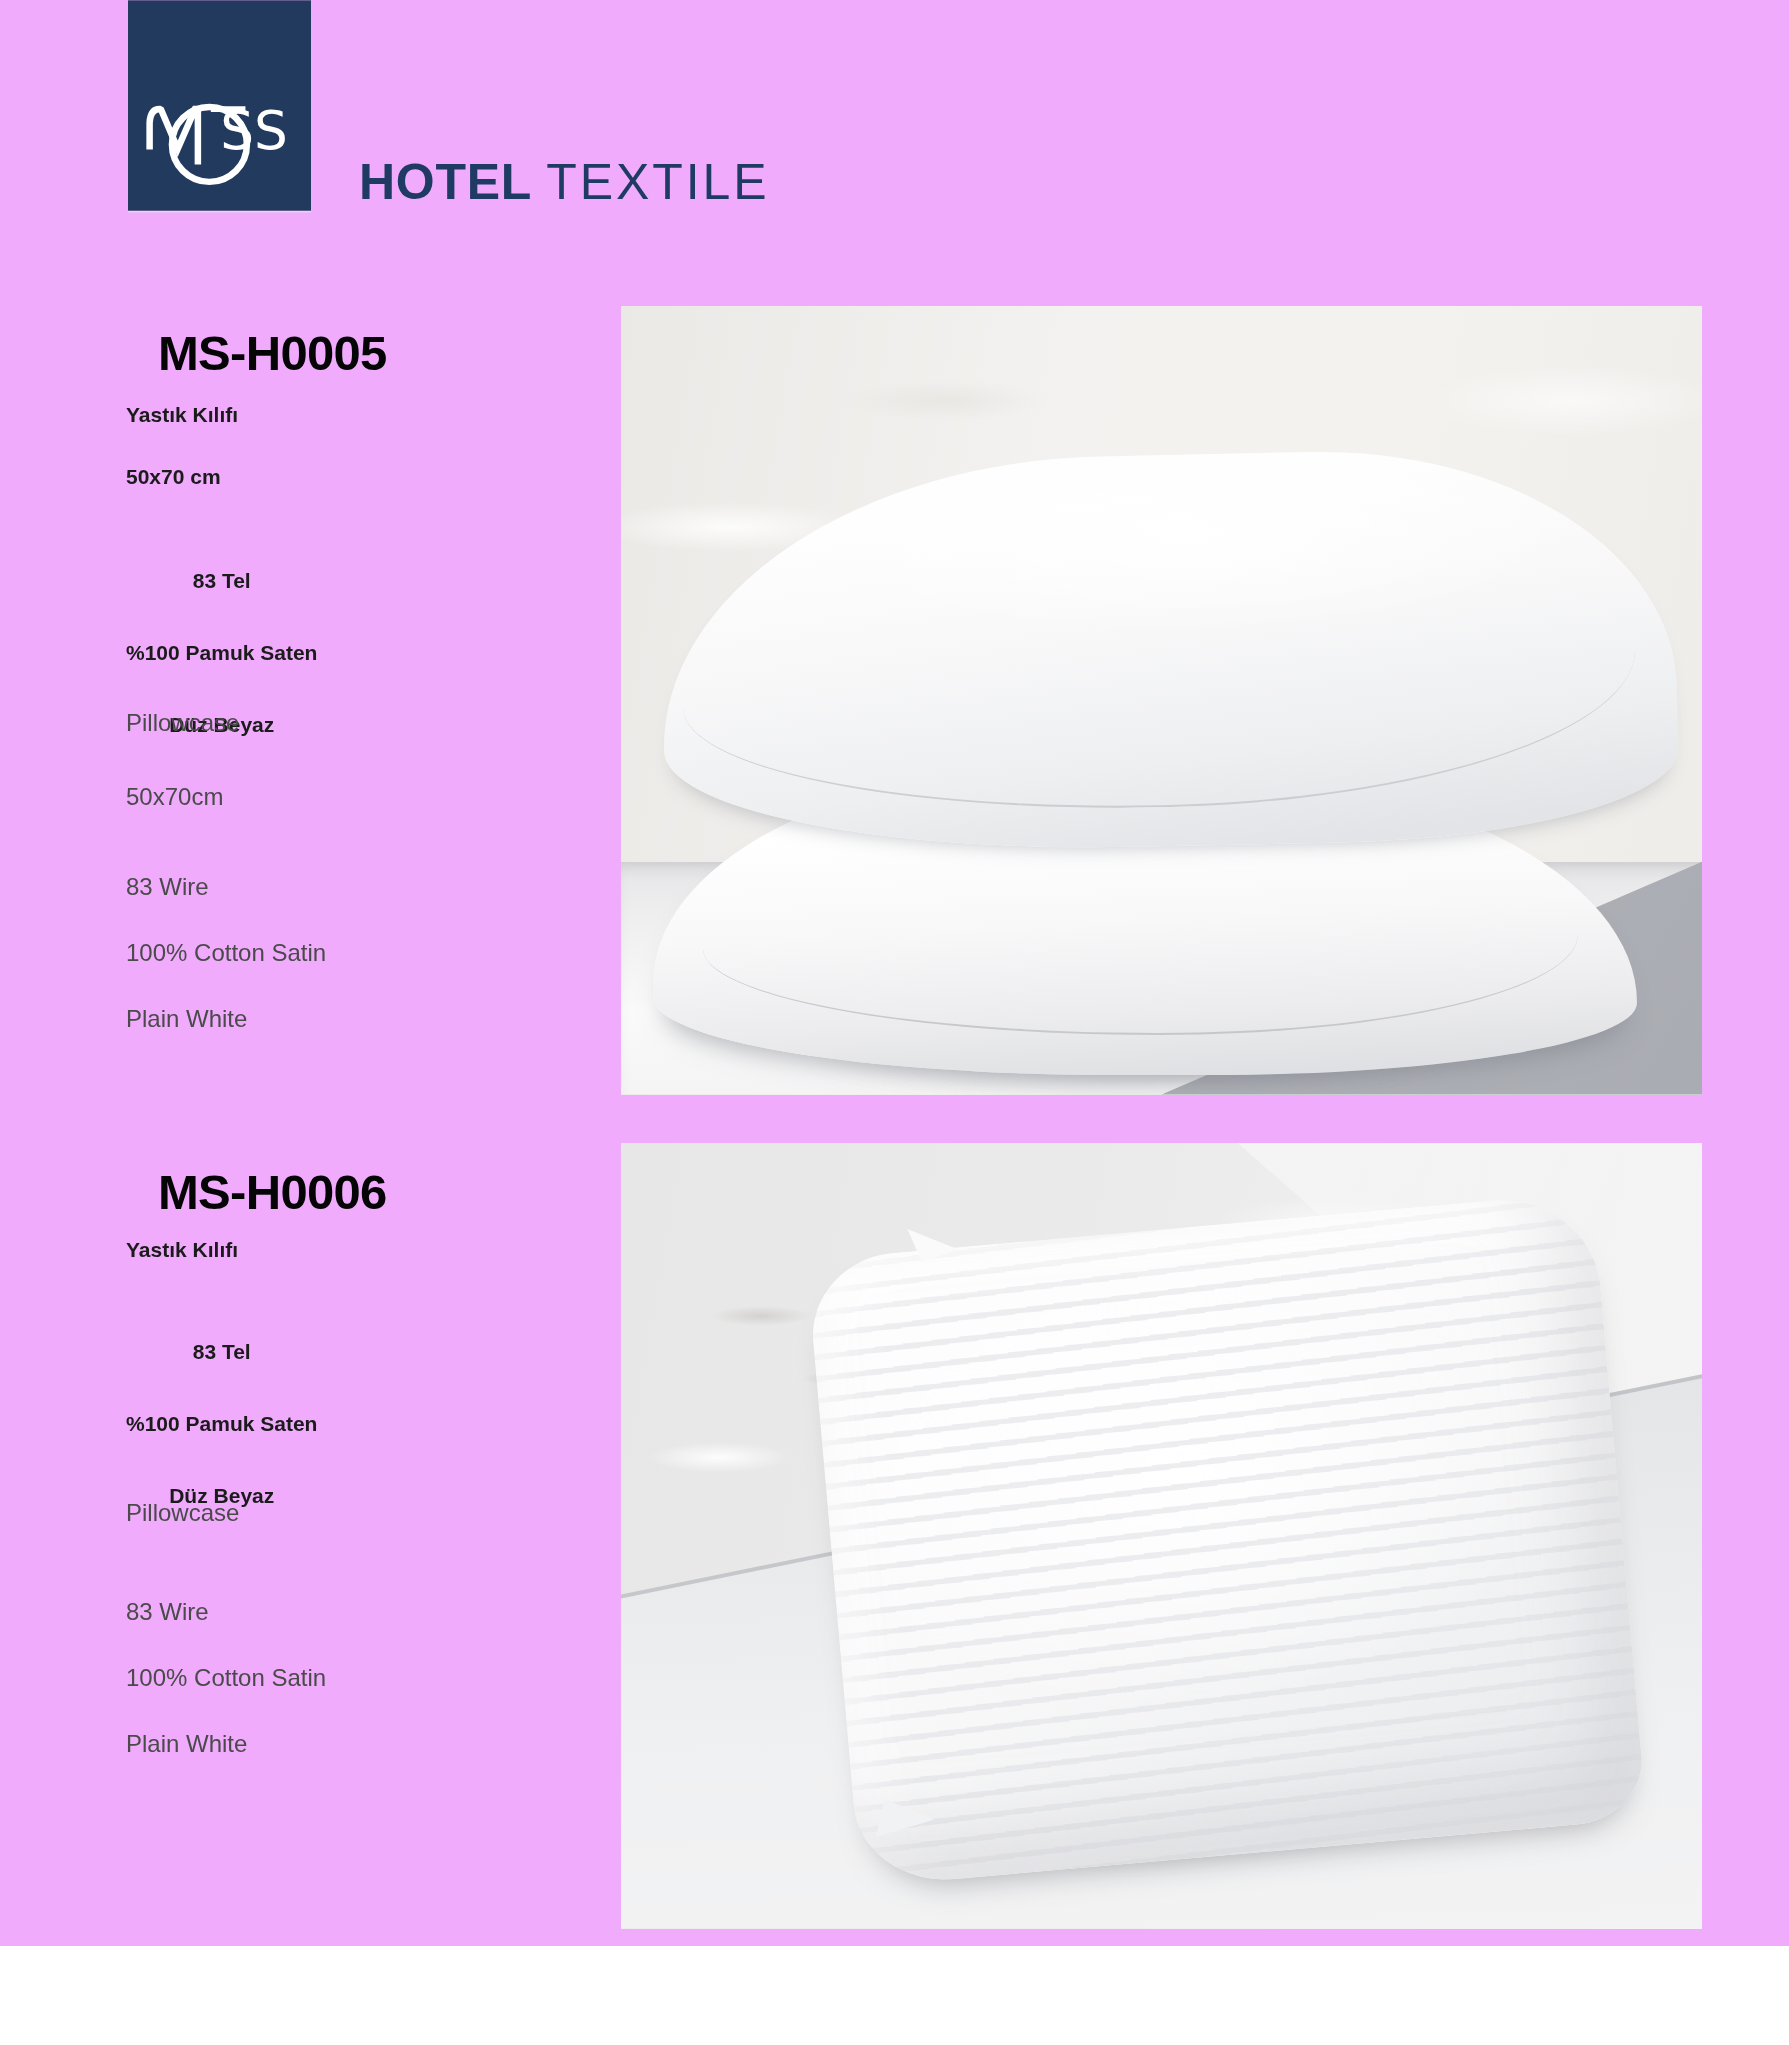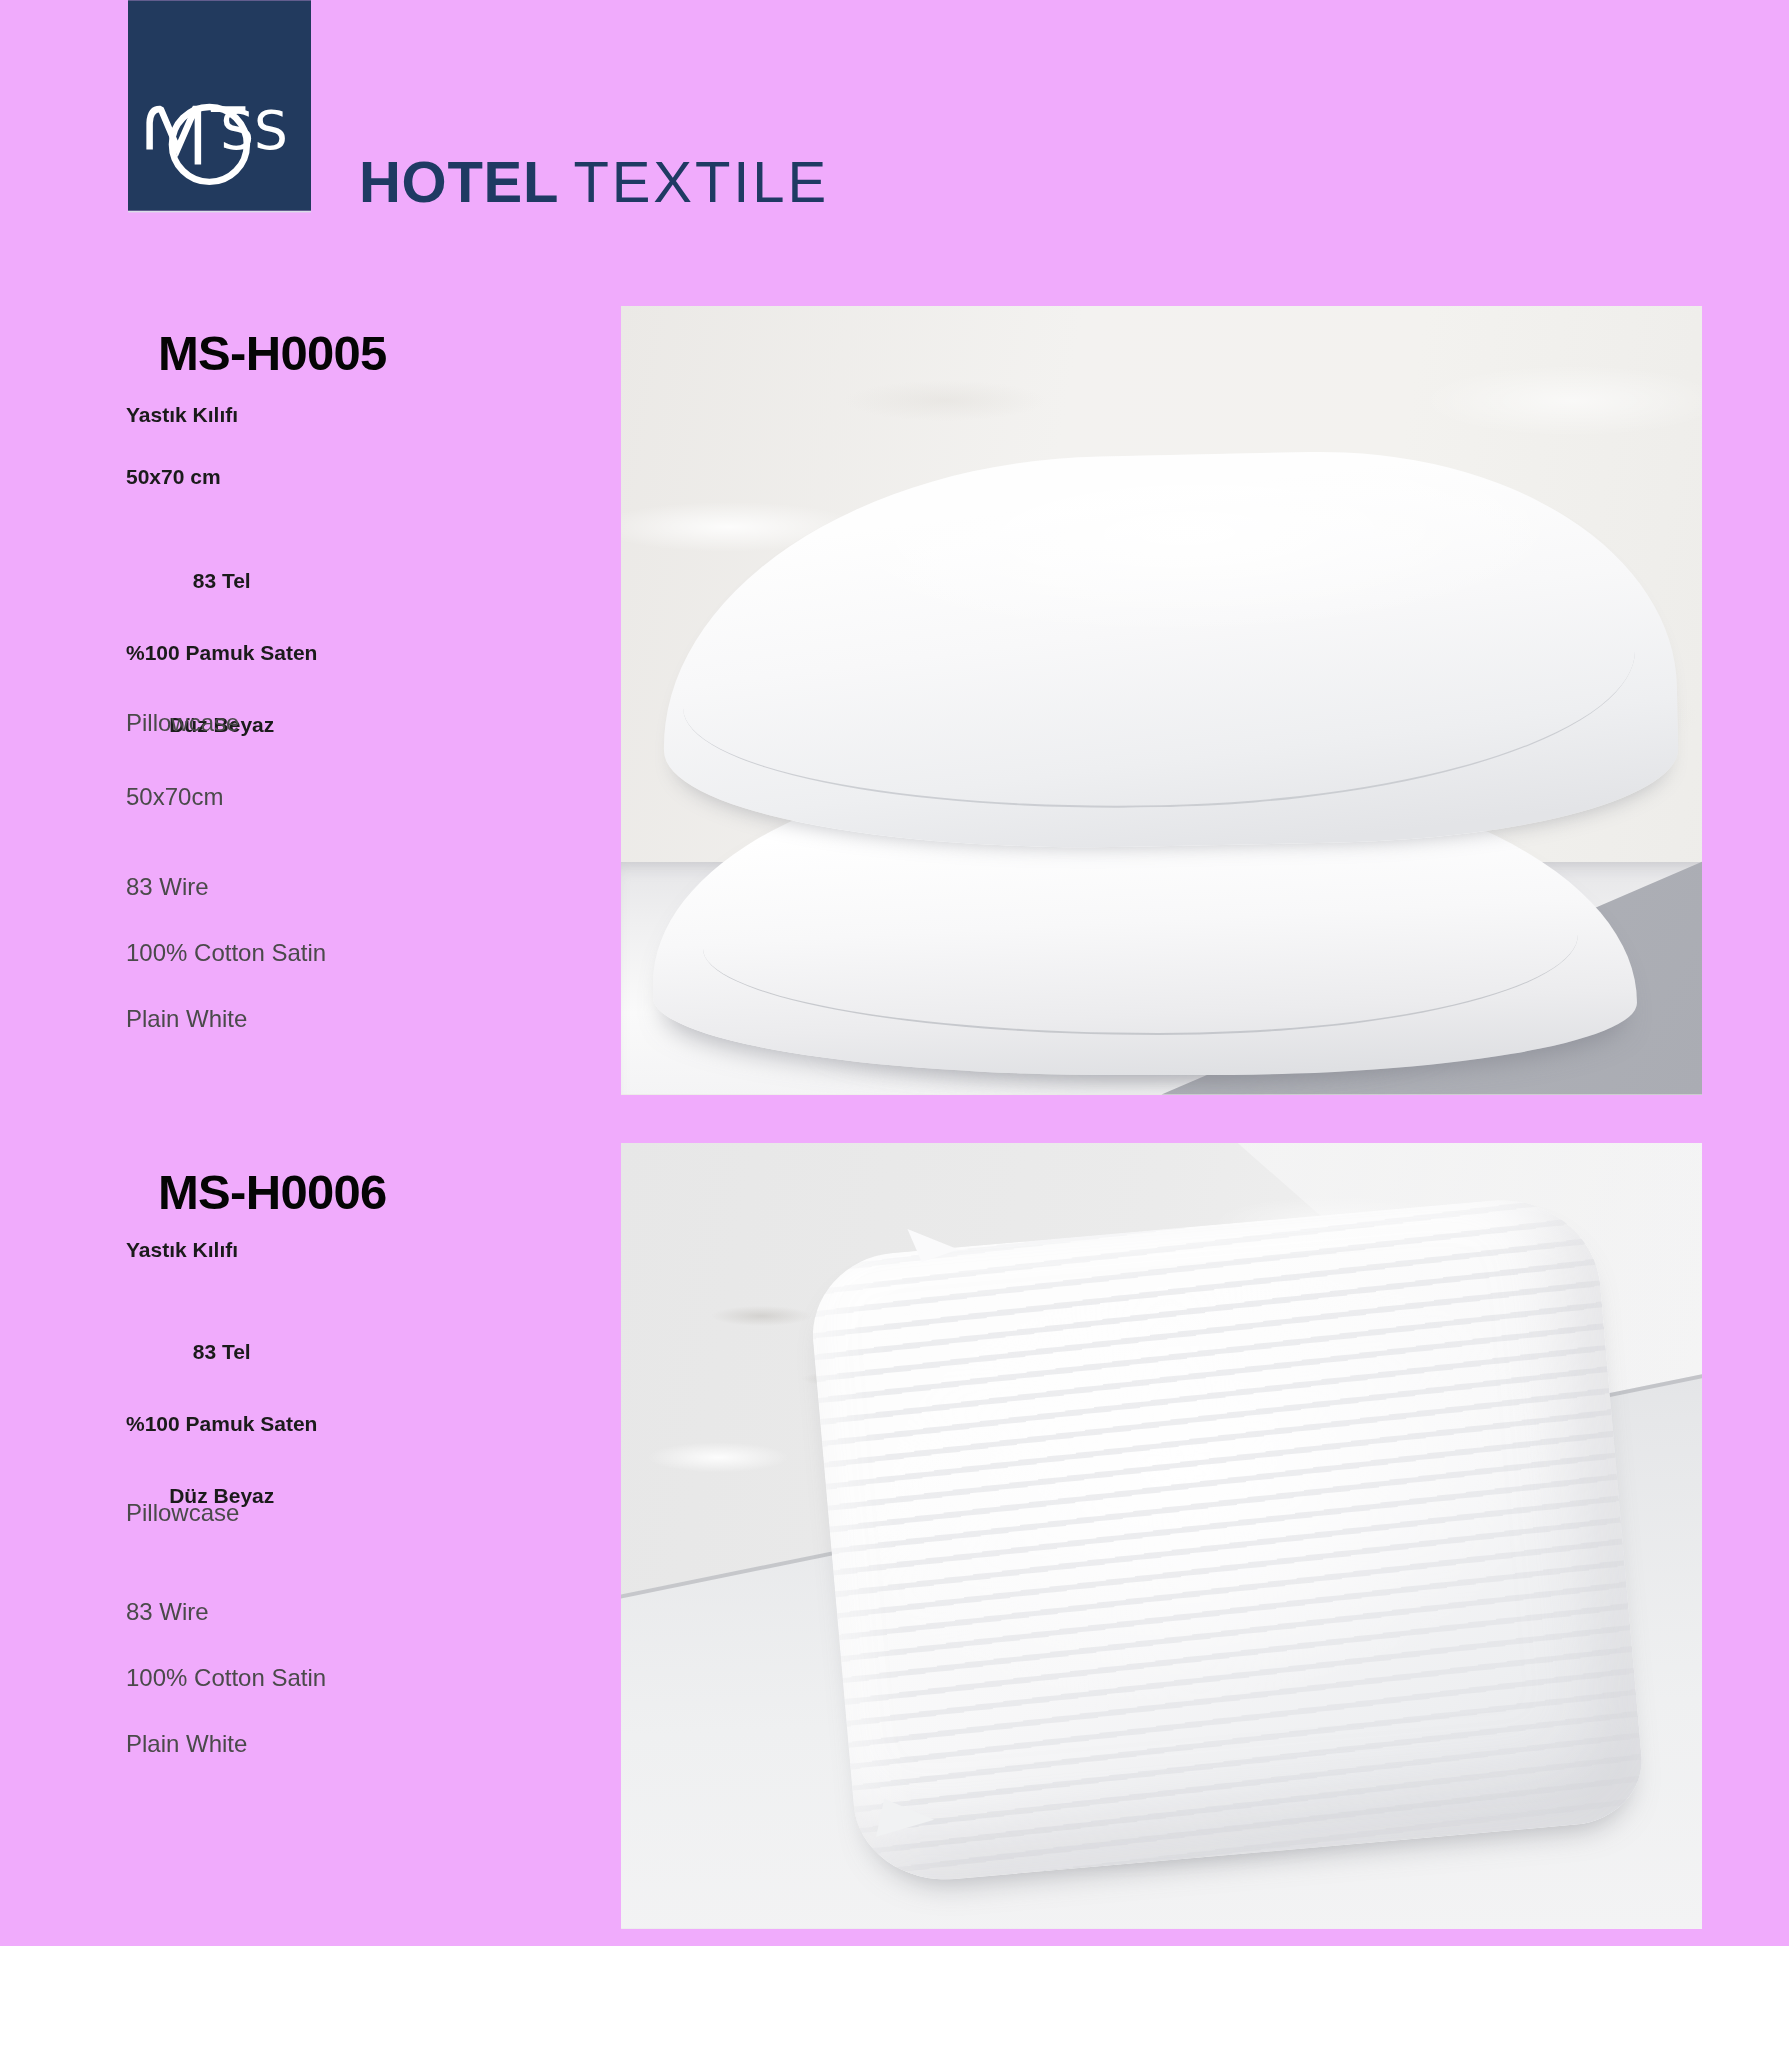--- a/index.html
+++ b/index.html
@@ -5,21 +5,21 @@
   html,body{margin:0;padding:0;background:#ffffff;}
   .page{position:relative;width:1789px;height:1946px;background:#f0abfc;overflow:hidden;
         font-family:"Liberation Sans","DejaVu Sans",sans-serif;}
 
   
   .logo-box{position:absolute;left:128px;top:0;width:183px;height:211px;
             box-shadow:0 1.4px 0 0 #d8dee8;}
   .logo-box svg{display:block;}
   .sr{position:absolute;width:0.7px;height:0.7px;overflow:hidden;clip-path:inset(50%);white-space:nowrap;}
 
-  .brand-title{position:absolute;left:359px;top:153px;font-size:58px;line-height:58px;
+  .brand-title{position:absolute;left:359px;top:153px;font-size:50px;line-height:58px;
                color:#1f3a63;white-space:nowrap;}
   .brand-title .bold{font-weight:700;letter-spacing:0.7px;}
   .brand-title .light{font-weight:300;letter-spacing:2.9px;margin-left:14.4px;}
 
   
   .t{position:absolute;left:126px;white-space:pre-line;}
   .code{font-size:49px;line-height:1.1;font-weight:800;letter-spacing:-0.7px;color:#050505;margin-left:32px;}
   .tr{color:#1b1b1b;font-weight:700;font-size:21px;line-height:36px;text-align:center;}
   .en{color:#4a4a4a;font-weight:300;font-size:24px;line-height:33px;}
 

